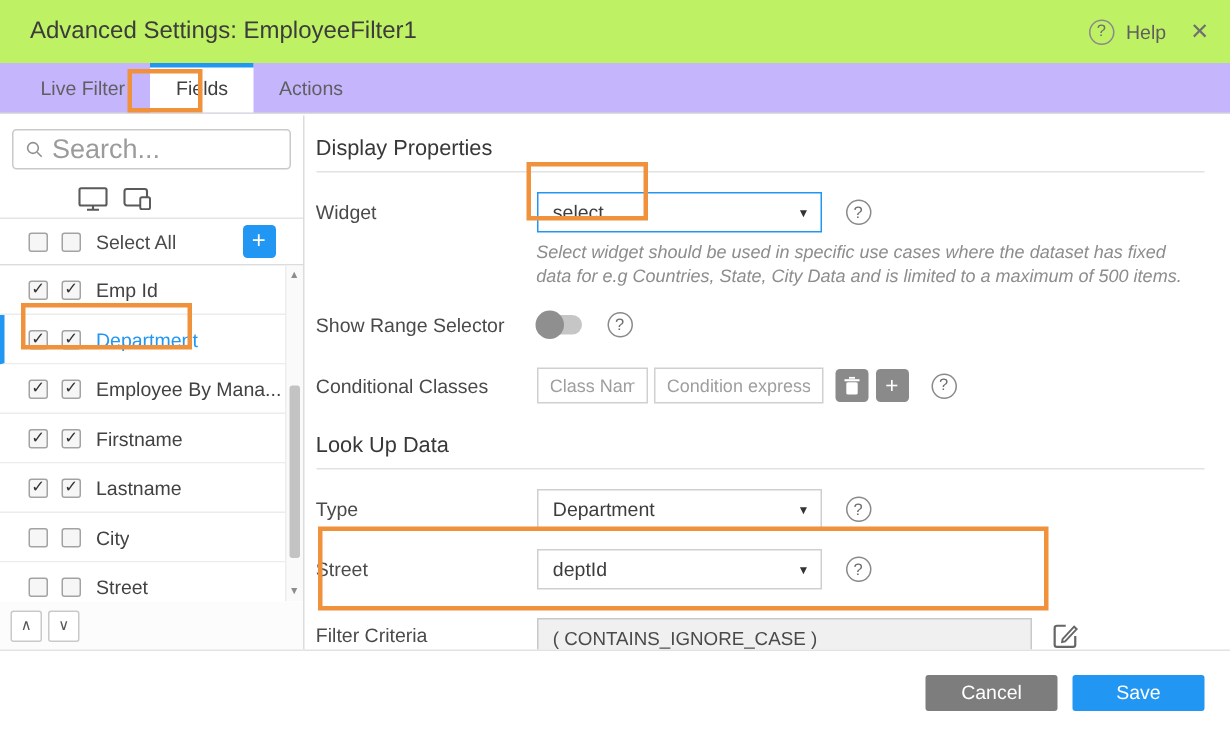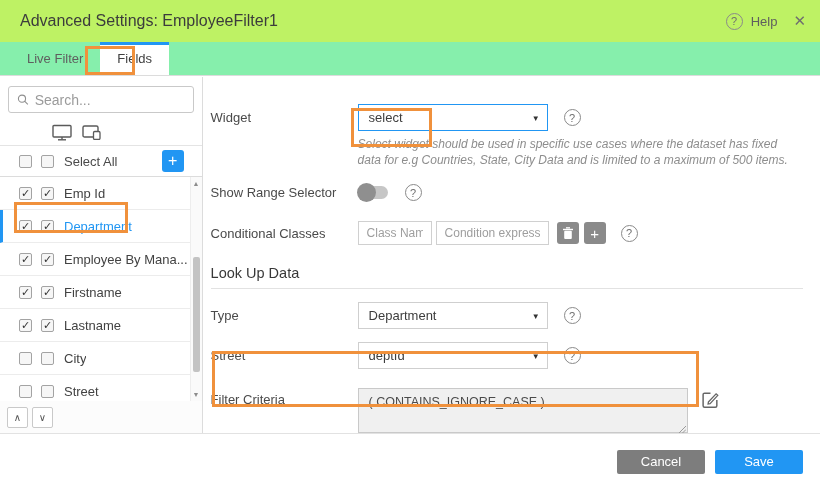--- a/index.html
+++ b/index.html
@@ -9,33 +9,33 @@
   
   .hdr { height:42px; background:#bef264; display:flex; align-items:center; padding:0 14px 0 20px; }
   .hdr-title { font-size:16px; color:#3c3c3c; flex:1; }
   .hdr-right { display:flex; align-items:center; gap:8px; }
   .qmark { width:17px; height:17px; border:1.4px solid #8a8a8a; border-radius:50%;
            font-size:11px; color:#6f6f6f; display:flex; align-items:center; justify-content:center; }
   .hdr-help-label { font-size:13px; color:#5f5f5f; margin-right:8px; }
   .close-x { font-size:15px; color:#6f6f6f; cursor:pointer; }
 
   
-  .tabbar { height:34px; background:#86efac; border-bottom:1px solid #dcdcdc; display:flex; padding-left:10px; }
+  .tabbar { height:34px; background:#c4b5fd; border-bottom:1px solid #dcdcdc; display:flex; padding-left:10px; }
   .tab { position:relative; padding:0 17px; font-size:13px; color:#5f5f5f; display:flex; align-items:center; cursor:pointer; }
   .tab.active { background:#fff; color:#3f3f3f; }
   .tab-indicator { position:absolute; top:0; left:0; right:0; height:3px; background:#2196f3; }
 
   
   .bod { position:absolute; top:77px; left:0; right:0; bottom:56px; display:flex; }
 
   
   .sidebar { position:relative; width:210px; border-right:1px solid #dcdcdc; display:flex; flex-direction:column; }
   .search-wrap { margin:9px 8px 6px 8px; height:27px; border:1px solid #c9c9c9; border-radius:3px;
                  display:flex; align-items:center; padding:0 8px; background:#fff; }
-  .search-wrap input { border:none; outline:none; font-size:14px; color:#444; width:100%; margin-left:6px;
+  .search-wrap input { border:none; outline:none; font-size:18px; color:#444; width:100%; margin-left:6px;
                        font-family:inherit; background:transparent; }
   .search-wrap input::placeholder { color:#9b9b9b; }
   .devrow { height:26px; display:flex; align-items:center; gap:9px; padding-left:52px; }
   .selall { height:32px; border-top:1px solid #e4e4e4; border-bottom:1px solid #dcdcdc;
             display:flex; align-items:center; padding-left:19px;justify-content:flex-end; }
   .selall-label { font-size:13px; color:#4a4a4a; margin-left:10px; }
   .addbtn { margin-left:auto; margin-right:18px; width:22px; height:22px; background:#2196f3; color:#fff;
             border-radius:3px; font-size:16px; display:flex; align-items:center; justify-content:center; cursor:pointer; }
   .flist { flex:1; overflow:hidden; position:relative; }
   .frow { height:33px; display:flex; align-items:center; padding-left:19px; padding-right:14px;
@@ -114,20 +114,23 @@
   </div>
 
   <div class="tabbar">
     <div class="tab">
       <span>Live Filter</span>
     </div>
     <div class="tab active">
       <div class="tab-indicator"></div>
       <span>Fields</span>
     </div>
+    <div class="tab">
+      <span>Actions</span>
+    </div>
   </div>
 
   <div class="bod">
 
     <div class="sidebar">
       <div class="search-wrap">
         <svg width="13" height="13" viewBox="0 0 14 14">
           <circle cx="6" cy="6" r="4.3" fill="none" stroke="#8f8f8f" stroke-width="1.3"></circle>
           <line x1="9.4" y1="9.4" x2="13" y2="13" stroke="#8f8f8f" stroke-width="1.3"></line>
         </svg>
@@ -198,20 +201,21 @@
       </div>
 
       <div class="sb-foot">
         <span class="movebtn">∧</span>
         <span class="movebtn">∨</span>
       </div>
     </div>
 
     <div class="main">
 
+      <div class="sect-title">Display Properties</div>
 
       <div class="formrow">
         <div class="flab">Widget</div>
         <div class="ctl">
           <div class="dd focus">
             <span>select</span>
             <span class="caret">▼</span>
           </div>
           <span class="qmark help-gap">?</span>
         </div>

